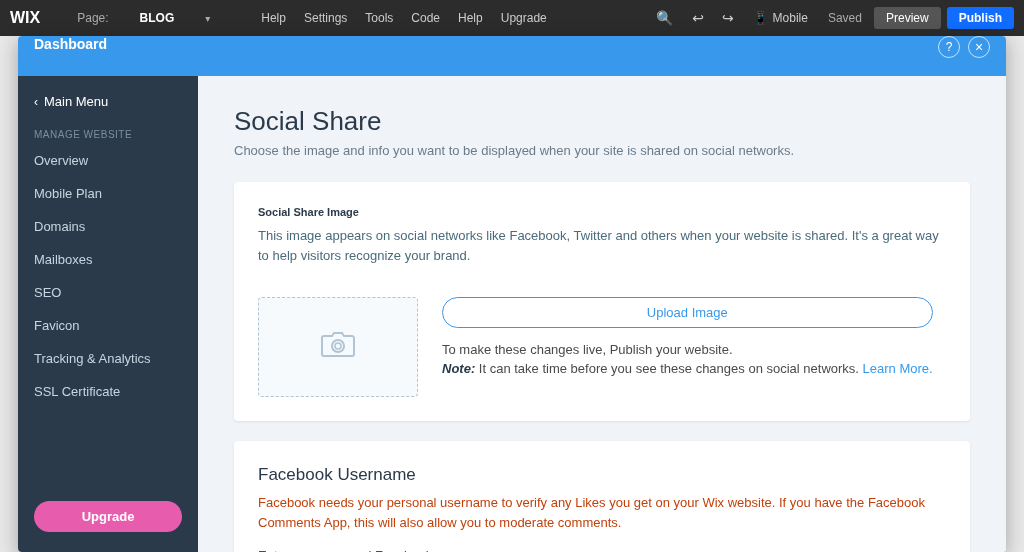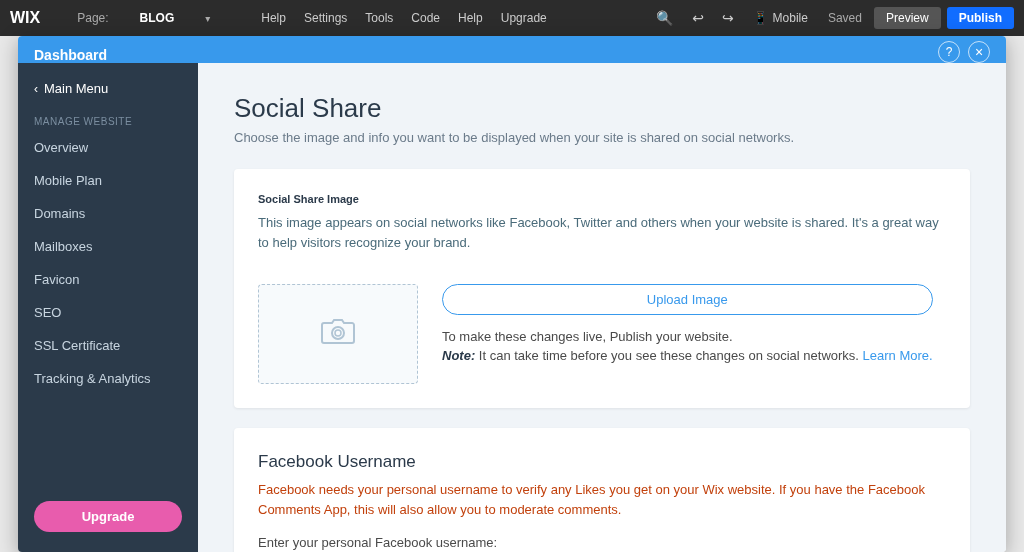--- a/index.html
+++ b/index.html
@@ -33,21 +33,21 @@
 
     
     .modal {
       position: absolute; top: 36px; left: 18px; right: 18px; bottom: 0;
       background: #fff; border-radius: 4px; overflow: hidden;
       display: flex; flex-direction: column; z-index: 30;
       box-shadow: 0 4px 20px rgba(0,0,0,0.3);
     }
     .modal-header {
       background: #3899ec; color: #fff; padding: 0 16px;
-      height: 27px; display: flex; align-items: flex-end; flex-shrink: 0;
+      height: 40px; display: flex; align-items: flex-start; flex-shrink: 0;
     }
     .modal-title { font-size: 14px; font-weight: bold; }
     .modal-header-actions { margin-left: auto; display: flex; gap: 8px; align-items: center; }
     .modal-help-btn {
       width: 22px; height: 22px; border-radius: 50%; border: 1px solid rgba(255,255,255,0.7);
       color: #fff; font-size: 12px; display: flex; align-items: center; justify-content: center; cursor: pointer;
     }
     .modal-close-btn {
       width: 22px; height: 22px; border-radius: 50%; border: 1px solid rgba(255,255,255,0.7);
       color: #fff; font-size: 14px; display: flex; align-items: center; justify-content: center; cursor: pointer;
@@ -184,24 +184,24 @@
     <div class="sidebar">
       <div class="sidebar-back">
         <span class="sidebar-back-arrow">‹</span>
         <span>Main Menu</span>
       </div>
       <div class="sidebar-section-label">MANAGE WEBSITE</div>
       <div class="sidebar-item">Overview</div>
       <div class="sidebar-item">Mobile Plan</div>
       <div class="sidebar-item">Domains</div>
       <div class="sidebar-item">Mailboxes</div>
+      <div class="sidebar-item">SEO</div>
       <div class="sidebar-item">Favicon</div>
-      <div class="sidebar-item">SEO</div>
+      <div class="sidebar-item">Tracking &amp; Analytics</div>
       <div class="sidebar-item">SSL Certificate</div>
-      <div class="sidebar-item">Tracking &amp; Analytics</div>
       <div class="sidebar-upgrade">
         <button class="upgrade-btn">Upgrade</button>
       </div>
     </div>
 
     <div class="main-content">
       <div class="page-title">Social Share</div>
       <div class="page-subtitle">Choose the image and info you want to be displayed when your site is shared on social networks.</div>
 
       <div class="card">

